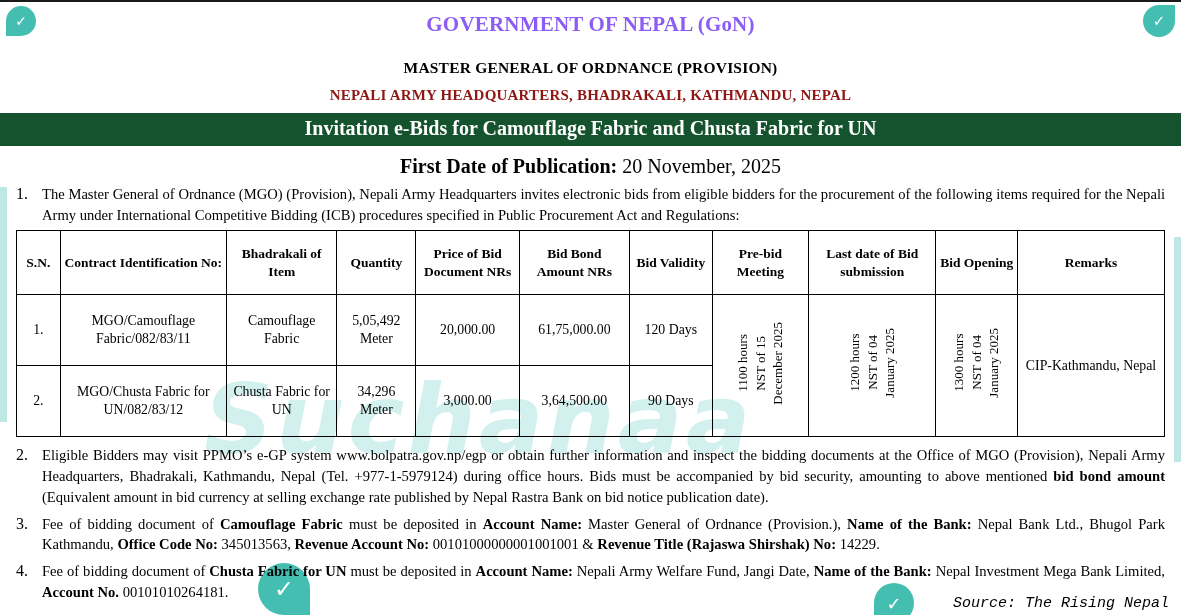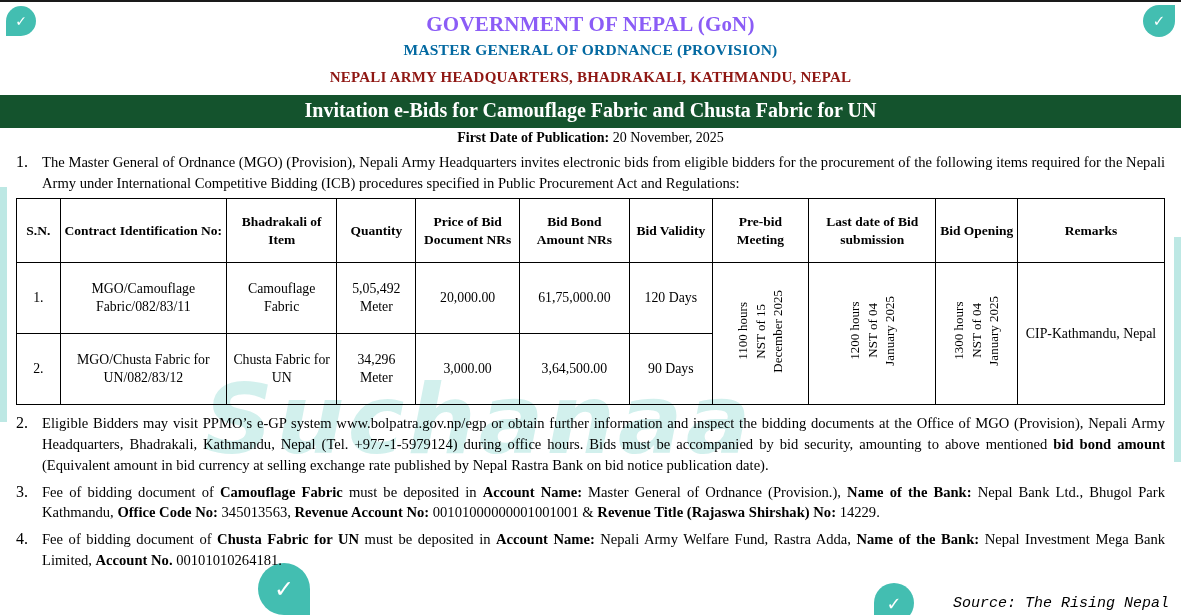--- a/index.html
+++ b/index.html
@@ -7,29 +7,29 @@
   .page {
     position:relative; width:1181px; height:615px; margin:0 auto;
     background:#ffffff; overflow:hidden; color:#000;
     font-family:"Liberation Serif", serif;
     border-top:2px solid #1a1a1a;
   }
   .content { position:relative; z-index:2; padding:6px 16px 0 16px; }
 
   .h-line { text-align:center; font-weight:bold; letter-spacing:.2px; }
   .h-gov  { color:#8b5cf6; font-size:21px; margin-top:4px; }
-  .h-org  { color:#0369a1; font-size:15.5px; margin-top:4px; }
+  .h-org  { color:#000000; font-size:15.5px; margin-top:22px; }
   .h-hq   { color:#8f1713; font-size:15px; margin-top:10px; }
 
   .banner {
     margin:9px -16px 0 -16px; background:#14532d; color:#fff;
     text-align:center; font-weight:bold; font-size:20px; padding:4px 0 6px 0;
   }
 
-  .publine { text-align:center; font-size:14px; margin-top:2px; }
+  .publine { text-align:center; font-size:20px; margin-top:9px; }
 
   .item { display:flex; margin-top:6px; }
   .item-num { flex:0 0 26px; font-size:16px; line-height:1.3; }
   .item-text { flex:1; text-align:justify; font-size:14.6px; line-height:1.42; }
 
   table.bids { width:100%; border-collapse:collapse; table-layout:fixed; margin-top:5px; }
   .bids th, .bids td {
     border:1px solid #000; text-align:center; vertical-align:middle;
     padding:2px 3px; overflow:hidden;
   }
@@ -174,20 +174,20 @@
       <div class="item-text"><span>Eligible Bidders may visit PPMO’s e-GP system www.bolpatra.gov.np/egp or obtain further information and inspect the bidding documents at the Office of MGO (Provision), Nepali Army Headquarters, Bhadrakali, Kathmandu, Nepal (Tel. +977-1-5979124) during office hours. Bids must be accompanied by bid security, amounting to above mentioned </span><b>bid bond amount</b><span> (Equivalent amount in bid currency at selling exchange rate published by Nepal Rastra Bank on bid notice publication date).</span></div>
     </div>
 
     <div class="item">
       <div class="item-num">3.</div>
       <div class="item-text"><span>Fee of bidding document of </span><b>Camouflage Fabric</b><span> must be deposited in </span><b>Account Name:</b><span> Master General of Ordnance (Provision.), </span><b>Name of the Bank:</b><span> Nepal Bank Ltd., Bhugol Park Kathmandu, </span><b>Office Code No:</b><span> 345013563, </span><b>Revenue Account No:</b><span> 00101000000001001001 &amp; </span><b>Revenue Title (Rajaswa Shirshak) No:</b><span> 14229.</span></div>
     </div>
 
     <div class="item">
       <div class="item-num">4.</div>
-      <div class="item-text"><span>Fee of bidding document of </span><b>Chusta Fabric for UN</b><span> must be deposited in </span><b>Account Name:</b><span> Nepali Army Welfare Fund, Rastra Adda, </span><b>Name of the Bank:</b><span> Nepal Investment Mega Bank Limited, </span><b>Account No.</b><span> 00101010264181.</span></div>
+      <div class="item-text"><span>Fee of bidding document of </span><b>Chusta Fabric for UN</b><span> must be deposited in </span><b>Account Name:</b><span> Nepali Army Welfare Fund, Jangi Date, </span><b>Name of the Bank:</b><span> Nepal Investment Mega Bank Limited, </span><b>Account No.</b><span> 00101010264181.</span></div>
     </div>
 
   </div>
 
   <div class="source">Source: The Rising Nepal</div>
 
 </div>
 
 </body></html>

